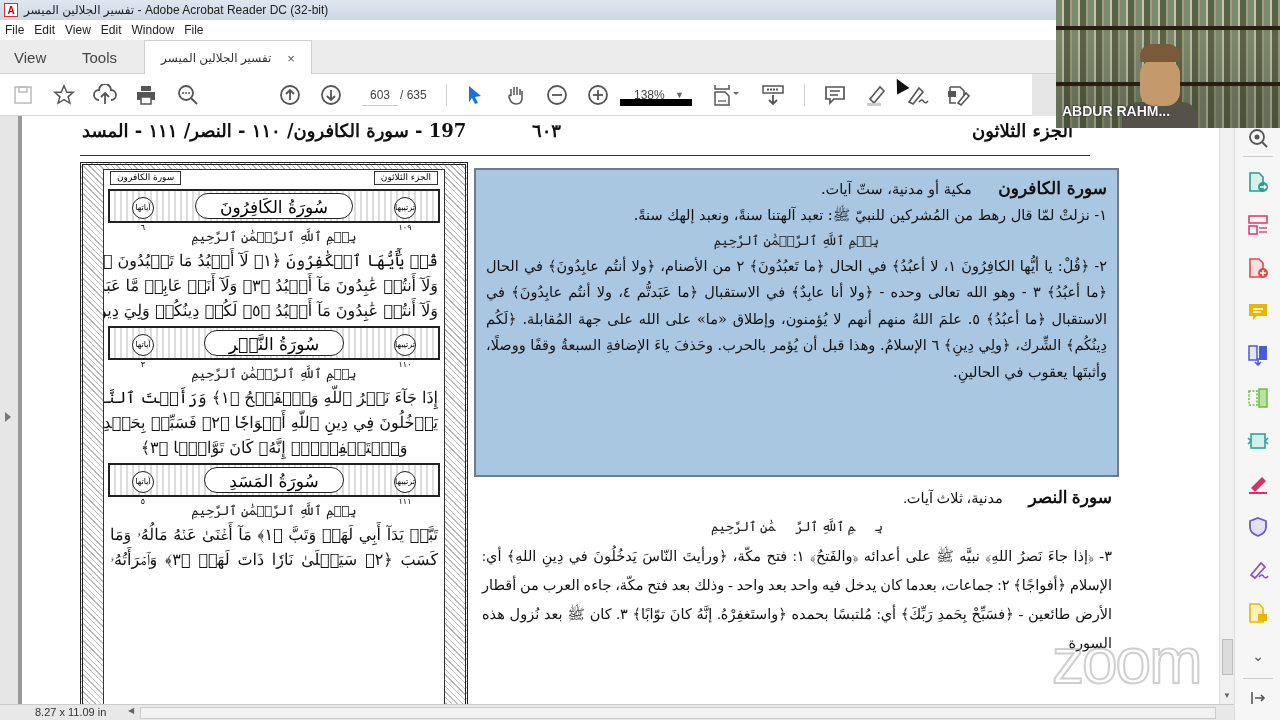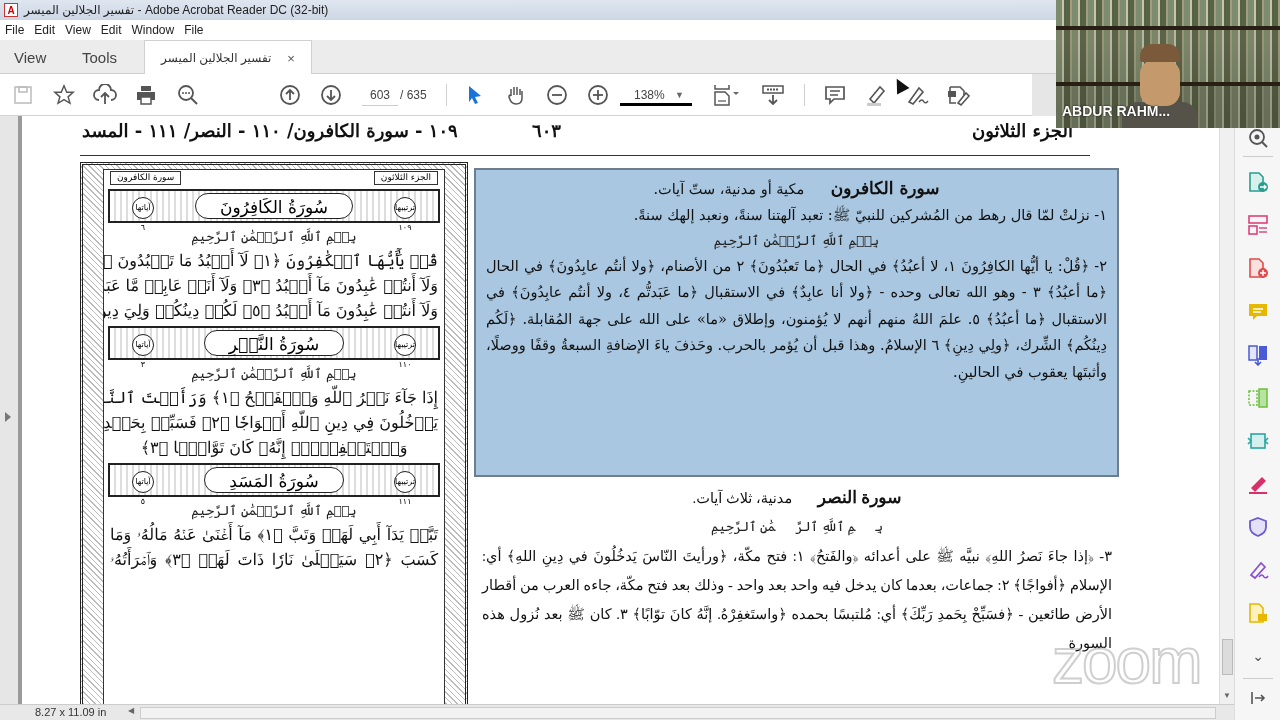--- a/index.html
+++ b/index.html
@@ -8,37 +8,37 @@
 .titlebar .appicon{width:14px;height:14px;background:#fff;border:1px solid #c33;margin-right:6px;display:flex;align-items:center;justify-content:center;font-size:10px;color:#c00;font-weight:bold}
 .menubar{position:absolute;left:0;top:20px;width:1280px;height:20px;background:#fff;display:flex;align-items:center;font-size:12px;color:#222}
 .menubar span{padding:0 5px}
 .tabbar{position:absolute;left:0;top:40px;width:1280px;height:34px;background:#ececec;border-bottom:1px solid #d0d0d0}
 .tabbar .navtab{position:absolute;top:0;height:34px;display:flex;align-items:center;font-size:15px;color:#444}
 .doctab{position:absolute;left:144px;top:0;width:168px;height:35px;background:#fff;border:1px solid #d0d0d0;border-bottom:none;display:flex;align-items:center;justify-content:center;gap:16px;font-size:12px;color:#333}
 .toolbar{position:absolute;left:0;top:74px;width:1032px;height:42px;background:#fff;border-bottom:1px solid #d4d4d4}
 .tb{position:absolute;top:8px;width:26px;height:26px;display:flex;align-items:center;justify-content:center;color:#5a5a5a;font-size:18px}
 .pageinput{position:absolute;left:362px;top:10px;width:36px;height:22px;font-size:12px;color:#444;text-align:center;line-height:22px;border-bottom:1px solid #ccc}
 .pagetotal{position:absolute;left:400px;top:10px;font-size:12px;color:#444;line-height:22px}
-.zoomval{position:absolute;left:620px;top:10px;width:72px;height:22px;font-size:12px;color:#444;line-height:22px;border-bottom:3px solid #000000;padding-left:14px}
+.zoomval{position:absolute;left:620px;top:10px;width:72px;height:22px;font-size:12px;color:#444;line-height:22px;border-bottom:7px solid #000000;padding-left:14px}
 .sep{position:absolute;top:10px;width:1px;height:22px;background:#d0d0d0}
 .leftpane{position:absolute;left:0;top:116px;width:18px;height:588px;background:#e6e6e6}
 .leftpane .arrow{position:absolute;left:5px;top:296px;width:0;height:0;border-top:5px solid transparent;border-bottom:5px solid transparent;border-left:6px solid #777}
 .leftstrip{position:absolute;left:18px;top:116px;width:4px;height:588px;background:#9a9a9a}
 .page{position:absolute;left:22px;top:116px;width:1197px;height:588px;background:#fff;overflow:hidden}
 .rh{position:absolute;top:4px;font-family:"DejaVu Serif",serif;font-size:18px;font-weight:bold;color:#111;direction:rtl}
 .hline{position:absolute;left:58px;top:39px;width:1010px;height:1px;background:#333}
 .mushaf{position:absolute;left:58px;top:46px;width:388px;height:560px;border:3px double #222;background:repeating-linear-gradient(45deg,#fff 0 3px,#bbb 3px 4px)}
 .mushaf-inner{position:absolute;left:20px;top:4px;right:20px;bottom:0;background:#fff;border:1px solid #333}
 .sura-band{height:34px;margin:3px 4px;border:2px solid #222;background:repeating-linear-gradient(90deg,#fff 0 4px,#ddd 4px 6px);display:flex;align-items:center;justify-content:center;position:relative}
 .sura-band .name{background:#fff;border:1px solid #222;border-radius:16px;padding:0 24px;height:26px;line-height:26px;font-family:"DejaVu Serif",serif;font-size:17px;direction:rtl}
 .sura-band .medal{position:absolute;top:6px;width:22px;height:22px;border:1px solid #222;border-radius:50%;background:#fff;font-size:8px;text-align:center;line-height:20px}
 .basmala{text-align:center;font-family:"DejaVu Serif",serif;font-size:13px;height:22px;line-height:22px;direction:rtl;color:#222}
 .verse{direction:rtl;font-family:"DejaVu Serif",serif;font-size:16px;text-align:justify;text-align-last:justify;height:25px;line-height:25px;padding:0 6px;color:#111;white-space:nowrap;overflow:hidden}
 .bluebox{position:absolute;left:452px;top:52px;width:645px;height:309px;background:#a9c7e1;border:2px solid #6b7d8f;direction:rtl;padding:4px 10px;font-family:"DejaVu Serif",serif;font-size:14.5px;color:#111}
-.ctitle{text-align:center;height:28px;line-height:28px}
+.ctitle{height:28px;line-height:28px}
 .ctitle b{font-size:17px;margin-left:22px}
 .para{line-height:26.5px;text-align:justify}
 .cbasmala{text-align:center;font-size:13px;height:24px;line-height:24px;color:#222}
 .nasr{position:absolute;left:460px;top:368px;width:630px;direction:rtl;font-family:Liberation Serif, serif;font-size:14.5px;color:#111}
 .zoomwm{position:absolute;left:1030px;top:508px;font-size:64px;color:rgba(180,180,180,0.45);font-family:"Liberation Sans",sans-serif;letter-spacing:-2px;-webkit-text-stroke:2px rgba(160,160,160,0.5);color:transparent}
 .vscroll{position:absolute;left:1219px;top:116px;width:15px;height:588px;background:#f0f0f0;border-left:1px solid #ddd}
 .vscroll .thumb{position:absolute;left:2px;top:523px;width:11px;height:36px;background:#dcdcdc;border:1px solid #bbb}
 .rightpane{position:absolute;left:1234px;top:116px;width:46px;height:604px;background:#f6f6f6;border-left:1px solid #ddd}
 .rp{position:absolute;left:11px;width:24px;height:24px;display:flex;align-items:center;justify-content:center;font-size:16px}
 .statusbar{position:absolute;left:0;top:704px;width:1234px;height:16px;background:#e8e8e8;border-top:1px solid #ccc;font-size:11px;color:#333}
@@ -199,21 +199,21 @@
       </svg>
   </div>
 </div>
 
 <div class="leftpane">
   <div class="arrow"></div>
 </div>
 <div class="leftstrip"></div>
 
 <div class="page">
-  <div class="rh" style="left:60px">١٠٩ - سورة الكافرون/ ١١٠ - النصر/ ١١١ - المسد</div>
+  <div class="rh" style="left:60px">197 - سورة الكافرون/ ١١٠ - النصر/ ١١١ - المسد</div>
   <div class="rh" style="left:510px">٦٠٣</div>
   <div class="rh" style="left:950px">الجزء الثلاثون</div>
   <div class="hline"></div>
 
   <div class="mushaf">
     <div class="mushaf-inner">
       <div style="display:flex;justify-content:space-between;height:16px;padding:1px 6px;font-size:9px;direction:rtl;font-family:'DejaVu Serif',serif">
         <span style="border:1px solid #333;padding:0 6px;background:#fff">الجزء الثلاثون</span>
         <span style="border:1px solid #333;padding:0 6px;background:#fff">سورة الكافرون</span>
       </div>

